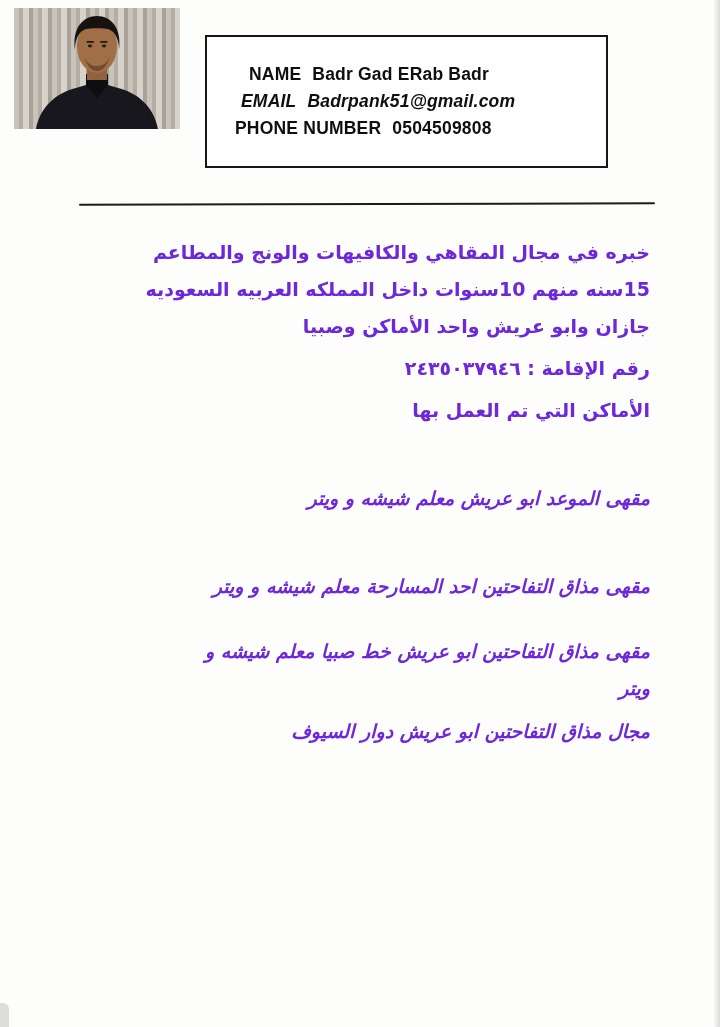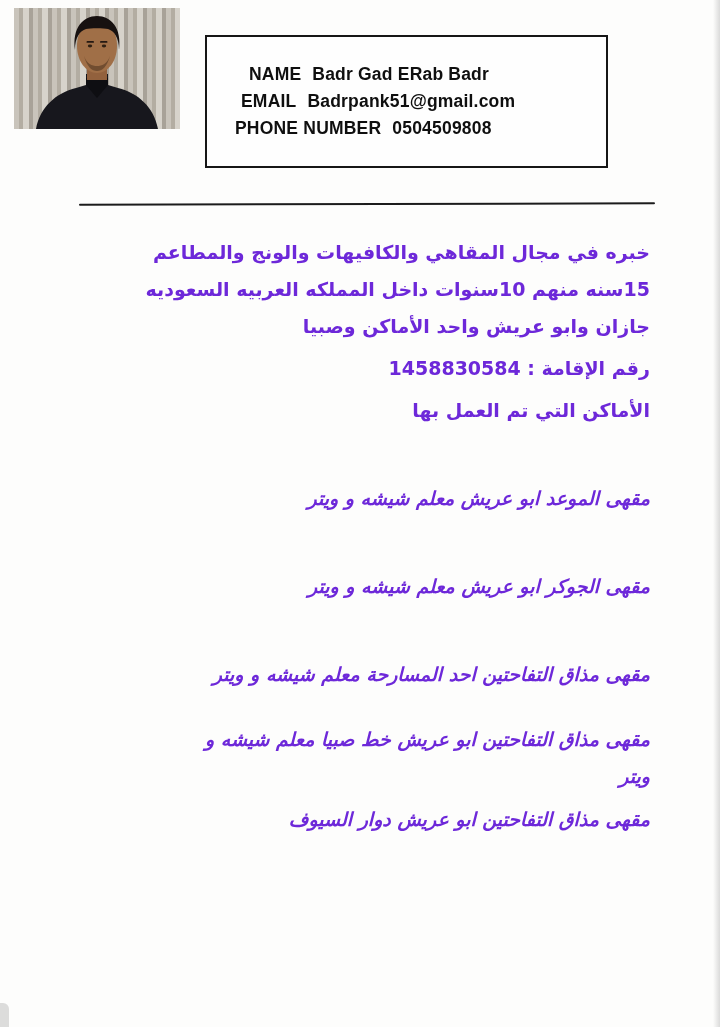--- a/index.html
+++ b/index.html
@@ -43,21 +43,21 @@
     display: flex; flex-direction: column; justify-content: center;
     gap: 6px;
     padding: 8px 8px 8px 28px;
     font-family: "Liberation Sans", "DejaVu Sans", sans-serif;
     font-weight: 700;
     color: #0f0f0f;
     font-size: 17.5px;
   }
   .contact-row { white-space: nowrap; letter-spacing: .2px; }
   .contact-row.name  { padding-left: 14px; }
-  .contact-row.email { padding-left: 6px; }
+  .contact-row.email { padding-left: 6px; font-style: italic; }
   .contact-row .label { margin-right: 11px; }
   
   .divider {
     position: absolute; left: 79px; top: 203px; width: 576px; height: 2px;
     background: #1c1c1c;
     transform: rotate(-0.15deg);
     border-radius: 1px;
   }
   
   .content {
@@ -117,26 +117,25 @@
   </div>
 
   <div class="divider"></div>
 
   <div class="content">
     <div class="intro">
       <div class="line">خبره في مجال المقاهي والكافيهات والونج والمطاعم</div>
       <div class="line">15سنه منهم 10سنوات داخل المملكه العربيه السعوديه</div>
       <div class="line">جازان وابو عريش واحد الأماكن وصبيا</div>
     </div>
-    <div class="residence">رقم الإقامة : 1458830584</div>
+    <div class="residence">رقم الإقامة : ٢٤٣٥٠٣٧٩٤٦</div>
     <div class="places-heading">الأماكن التي تم العمل بها</div>
 
     <div class="work w1">مقهى الموعد ابو عريش معلم شيشه و ويتر</div>
-    <div class="work w2">مقهى الجوكر ابو عريش معلم شيشه و ويتر</div>
     <div class="work w3">مقهى مذاق التفاحتين احد المسارحة معلم شيشه و ويتر</div>
     <div class="work w4">مقهى مذاق التفاحتين ابو عريش خط صبيا معلم شيشه و ويتر</div>
-    <div class="work w5">مقهى مذاق التفاحتين ابو عريش دوار السيوف</div>
+    <div class="work w5">مجال مذاق التفاحتين ابو عريش دوار السيوف</div>
   </div>
 
   <div class="scan-edge-right"></div>
   <div class="scan-corner-bl"></div>
 
 </div>
 
 </body></html>

